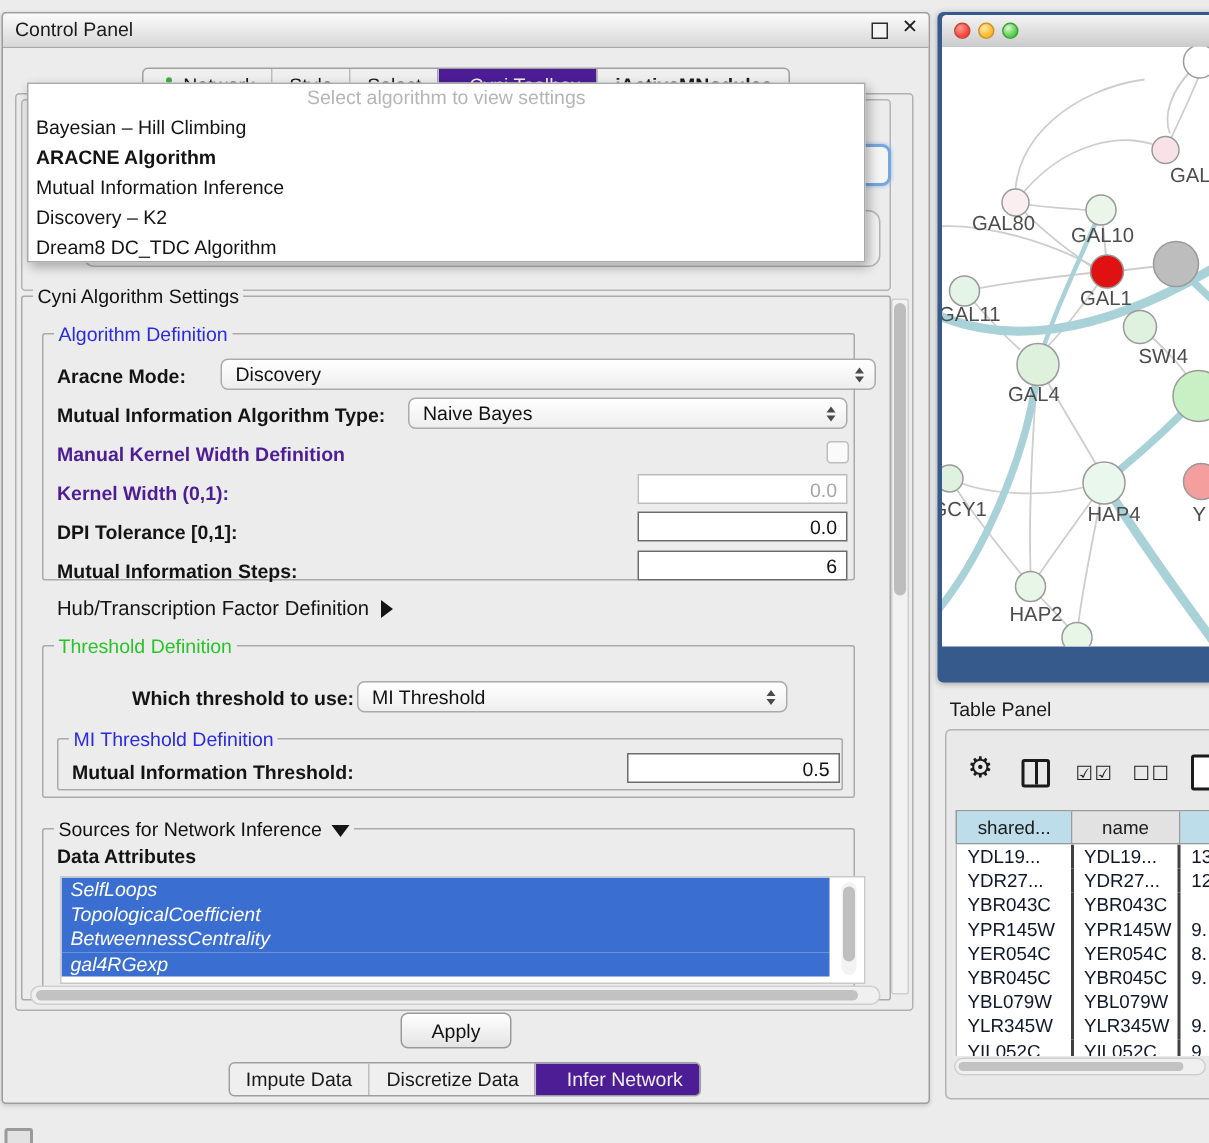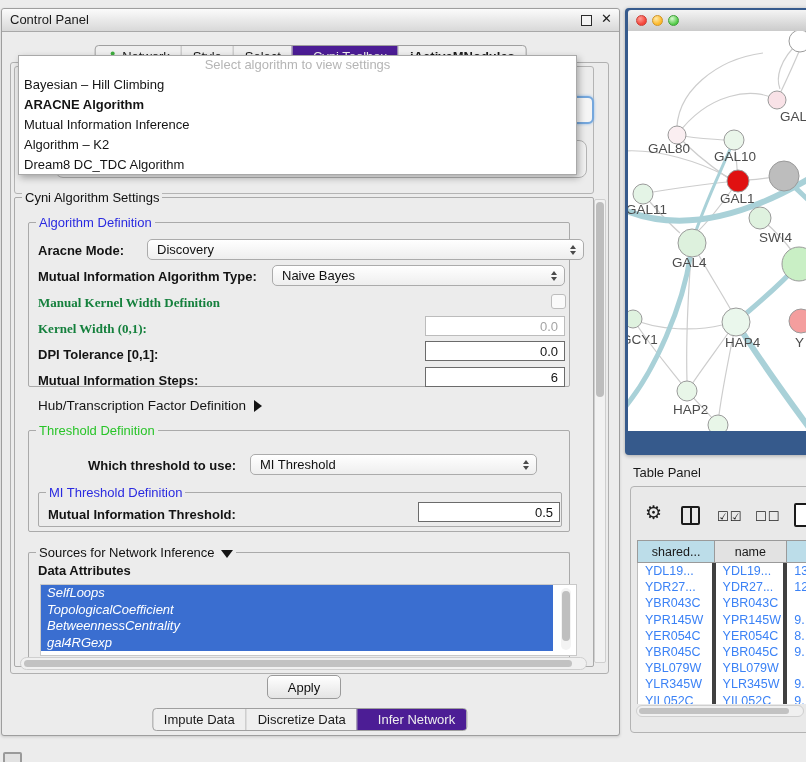--- a/index.html
+++ b/index.html
@@ -37,21 +37,21 @@
             display:flex;flex-direction:column;}
   .dd-prompt{height:18px;line-height:18px;text-align:center;color:#b5b5b5;font-size:13px;}
   .dd-item{flex:1;display:flex;align-items:center;padding-left:5px;font-size:13px;color:#141414;}
   .dd-item.bold{font-weight:bold;}
   
   .group{position:absolute;border:1px solid #aaaaaa;border-radius:2px;}
   .legend{position:absolute;top:-8px;left:7px;background:#ececec;padding:0 3px;font-size:13px;white-space:nowrap;}
   .legend.blue{color:#2a2ae0;}
   .legend.green{color:#29c429;}
   .flabel{position:absolute;font-size:13px;font-weight:bold;color:#141414;white-space:nowrap;}
-  .flabel.disabled{color:#15803d;font-family:Liberation Serif, serif;}
+  .flabel.disabled{color:#4c1d95;}
   
   .combo{position:absolute;height:21px;border:1px solid #ababab;border-radius:5px;
          background:linear-gradient(#ffffff,#eeeeee);display:flex;align-items:center;
          padding:0 22px 0 9px;font-size:13px;box-sizing:border-box;}
   .stepper{position:absolute;right:7px;top:50%;transform:translateY(-50%);display:flex;flex-direction:column;gap:2px;}
   .tri-up{width:0;height:0;border-left:3.5px solid transparent;border-right:3.5px solid transparent;border-bottom:4.5px solid #4a4a4a;}
   .tri-dn{width:0;height:0;border-left:3.5px solid transparent;border-right:3.5px solid transparent;border-top:4.5px solid #4a4a4a;}
   
   .tfield{position:absolute;height:20px;border:1px solid #6b6b6b;background:#fff;box-sizing:border-box;
           display:flex;align-items:center;justify-content:flex-end;padding:0 6px;font-size:13px;}
@@ -96,22 +96,22 @@
   .split-ico:after{content:"";position:absolute;left:6.5px;top:0;width:2px;height:15px;background:#1b1b1b;}
   .cbpair{position:absolute;top:22px;font-family:"DejaVu Sans",sans-serif;font-size:13px;color:#1b1b1b;letter-spacing:1px;}
   .doc-ico{position:absolute;left:163px;top:16px;width:16px;height:20px;border:2px solid #1b1b1b;border-radius:2px;background:#fff;}
   .ttable{position:absolute;left:6px;top:53px;width:200px;}
   .thead{display:flex;height:23px;border:1px solid #9a9a9a;box-sizing:border-box;}
   .thcell{display:flex;align-items:center;justify-content:center;font-size:12.5px;color:#1a1a1a;
           border-right:1px solid #9a9a9a;box-sizing:border-box;background:#e2e2e2;}
   .thcell.hl{background:#bcdde9;}
   .trows{height:141px;overflow:hidden;background:#fff;border-left:1px solid #bdbdbd;}
   .trow{display:flex;height:16.2px;}
-  .tcell{font-size:12.5px;line-height:16.2px;padding-left:7px;border-right:4px solid #404040;box-sizing:border-box;
-         white-space:nowrap;overflow:hidden;color:#3b82f6;}
+  .tcell{font-size:12.5px;line-height:16.2px;padding-left:7px;border-right:2px solid #404040;box-sizing:border-box;
+         white-space:nowrap;overflow:hidden;color:#0f172a;}
   .c0{width:78px;} .c1{width:72px;} .c2{width:50px;}
   .tp-hscroll{position:absolute;left:5px;top:218px;width:168px;height:12px;background:#f0f0f0;border:1px solid #cfcfcf;border-radius:6px;box-sizing:border-box;}
   .tp-hscroll .thumb{position:absolute;left:2px;top:2px;width:150px;height:6px;background:#c2c2c2;border-radius:3px;}
 </style>
 </head>
 <body>
 
 <div id="root">
 
   <div class="cp-window">
@@ -151,21 +151,21 @@
   <div class="behind-group"></div>
   <div class="behind-box"></div>
   <div class="behind-combo"></div>
 
   <div class="dropdown">
     <div class="dd-prompt">Select algorithm to view settings</div>
     <div style="display:flex;flex-direction:column;flex:1;">
         <div class="dd-item">Bayesian – Hill Climbing</div>
         <div class="dd-item bold">ARACNE Algorithm</div>
         <div class="dd-item">Mutual Information Inference</div>
-        <div class="dd-item">Algorithm – K2</div>
+        <div class="dd-item">Discovery – K2</div>
         <div class="dd-item">Dream8 DC_TDC Algorithm</div>
       </div>
   </div>
 
   <div class="group" style="left:14px;top:197px;width:578px;height:468px;text-align:center;">
     <span class="legend">Cyni Algorithm Settings</span>
   </div>
   <div class="vscroll">
       <div class="thumb"></div>
     </div>
@@ -205,21 +205,21 @@
     </div>
 
   <span style="position:absolute;left:38px;top:398px;font-size:13.5px;color:#141414;">
     <span>Hub/Transcription Factor Definition</span><span class="tri-right"></span>
   </span>
 
   <div class="group" style="left:28px;top:430px;width:540px;height:100px;">
     <span class="legend green">Threshold Definition</span>
   </div>
   <span class="flabel" style="left:88px;top:458px;">Which threshold to use:</span>
-  <div class="combo" style="left:238px;top:454px;width:287px;margin-left:12px;">
+  <div class="combo" style="left:238px;top:454px;width:287px;">
     <span>MI Threshold</span>
     <span class="stepper">
         <span class="tri-up"></span>
         <span class="tri-dn"></span>
       </span>
   </div>
   <div class="group" style="left:38px;top:492px;width:522px;height:33px;">
     <span class="legend blue">MI Threshold Definition</span>
   </div>
   <span class="flabel" style="left:48px;top:507px;">Mutual Information Threshold:</span>

